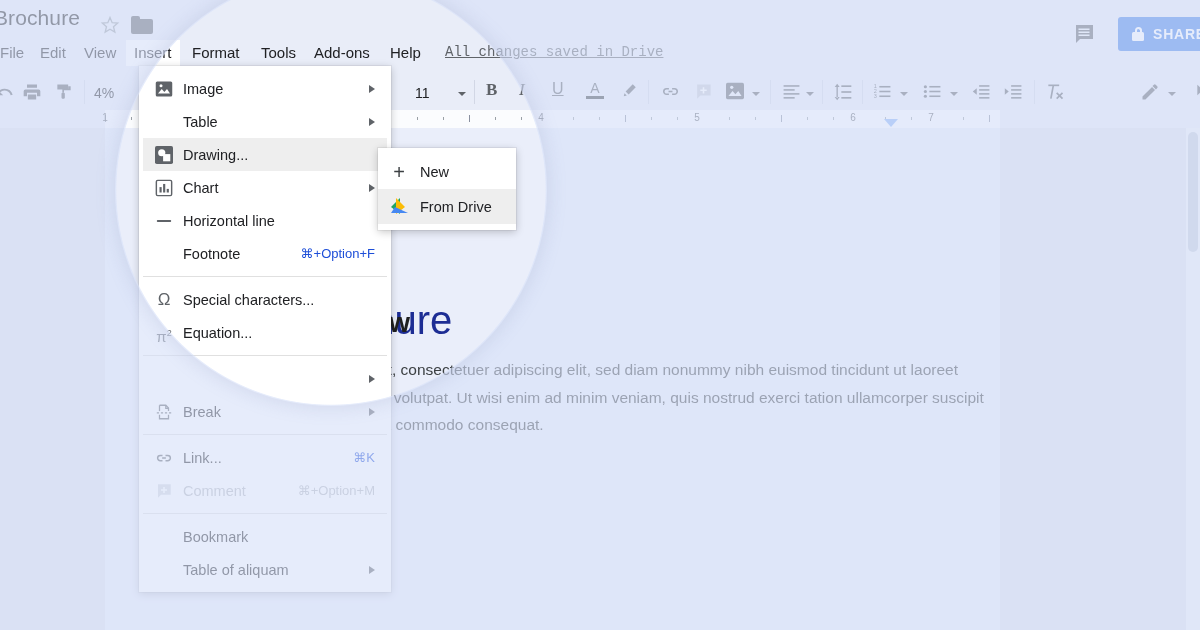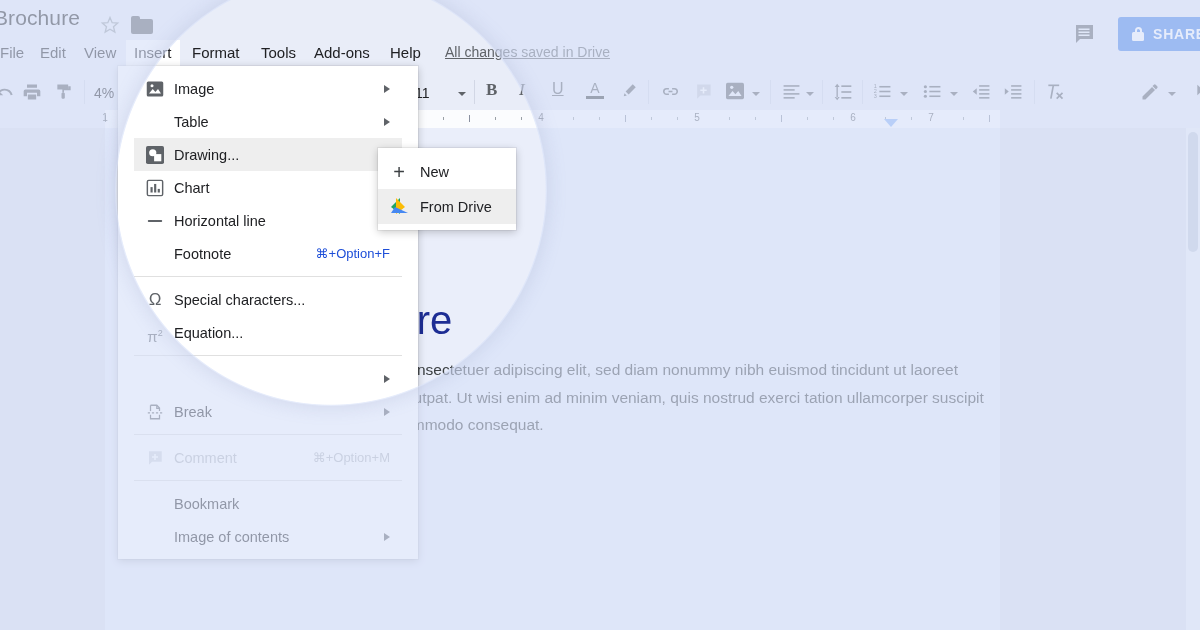--- a/index.html
+++ b/index.html
@@ -27,21 +27,21 @@
 
   
   .menubar { position: absolute; left: 0; top: 40px; height: 26px; }
   .menu-item {
     position: absolute; top: 0; font-size: 15px; color: #202124;
     padding: 3px 8px; white-space: nowrap; line-height: 20px;
   }
   .menu-item.active { background: #ffffff; }
   .save-status {
     position: absolute; left: 445px; top: 44px; font-size: 14px; color: #5f6368;
-    text-decoration: underline; white-space: nowrap;
+    text-decoration: underline; white-space: nowrap; font-family: Liberation Mono, monospace;
   }
 
   
   .comment-icon { position: absolute; left: 1072px; top: 22px; width: 24px; height: 24px; }
   .share-btn {
     position: absolute; left: 1118px; top: 17px; height: 34px; width: 110px;
     background: #3f7ee8; border-radius: 3px; color: #fff;
     display: flex; align-items: center; gap: 9px; padding-left: 14px;
     font-size: 14px; font-weight: bold; letter-spacing: .8px;
   }
@@ -86,21 +86,21 @@
 
   
   .vscroll { position: absolute; left: 1186px; top: 128px; width: 14px; height: 502px; background: #eef1f8; }
   .vthumb { position: absolute; left: 1188px; top: 132px; width: 10px; height: 120px; background: #c6ccda; border-radius: 5px; }
 
   
   .menu-panel {
     position: absolute; background: #fff;
     box-shadow: 0 2px 8px rgba(0,0,0,.22), 0 0 0 1px rgba(0,0,0,.05);
   }
-  #insert-menu { left: 118px; top: 66px; width: 300px; padding: 6px 16px; }
+  #insert-menu { left: 139px; top: 66px; width: 252px; padding: 6px 4px; }
   .mi {
     position: relative; height: 33px; display: flex; align-items: center;
     font-size: 14.5px; color: #202124; padding-left: 40px; padding-right: 12px;
   }
   .mi.hl { background: #eeeeee; }
   .mi.disabled { color: #b5b8bd; }
   .mi .ico { position: absolute; left: 12px; top: 50%; transform: translateY(-50%);
              width: 18px; height: 18px; color: #5f6368; }
   .mi .lbl { flex: 1; white-space: nowrap; }
   .mi .shortcut { font-size: 13px; color: #1d4ed8; white-space: nowrap; }
@@ -425,38 +425,47 @@
             <path d="M5 2.5v6.5"></path>
           <path d="M2 11h16" stroke-dasharray="2.5 2"></path>
           <path d="M5 13v4.5h10V13"></path>
         </svg>
         <span class="lbl">Break</span>
         <span class="arrow"></span>
       </div>
 
       <div class="msep"></div>
 
+      <div class="mi">
+        <svg class="ico" viewBox="0 0 24 24" fill="none" stroke="#5f6368" stroke-width="2">
+          <path d="M9.5 12h5"></path>
+            <path d="M10 8.5H7a3.5 3.5 0 0 0 0 7h3"></path>
+            <path d="M14 8.5h3a3.5 3.5 0 0 1 0 7h-3"></path>
+        </svg>
+        <span class="lbl">Link...</span>
+        <span class="shortcut">⌘K</span>
+      </div>
 
       <div class="mi disabled">
         <svg class="ico" viewBox="0 0 24 24">
           <path d="M3 3h18v14H8l-4 4V3z" fill="#d5d8de"></path>
           <path d="M11 6.5h2v3h3v2h-3v3h-2v-3H8v-2h3z" fill="#fff"></path>
         </svg>
         <span class="lbl">Comment</span>
         <span class="shortcut" style="color:#b5b8bd">⌘+Option+M</span>
       </div>
 
       <div class="msep"></div>
 
       <div class="mi">
         <span class="lbl">Bookmark</span>
       </div>
 
       <div class="mi">
-        <span class="lbl">Image of contents</span>
+        <span class="lbl">Table of aliquam</span>
         <span class="arrow"></span>
       </div>
     </div>
 
     <div class="menu-panel" id="drive-submenu">
       <div class="mi">
         <div class="ico" style="font-size:20px;line-height:18px;text-align:center;color:#3c4043">+</div>
         <span class="lbl">New</span>
       </div>
       <div class="mi hl">

